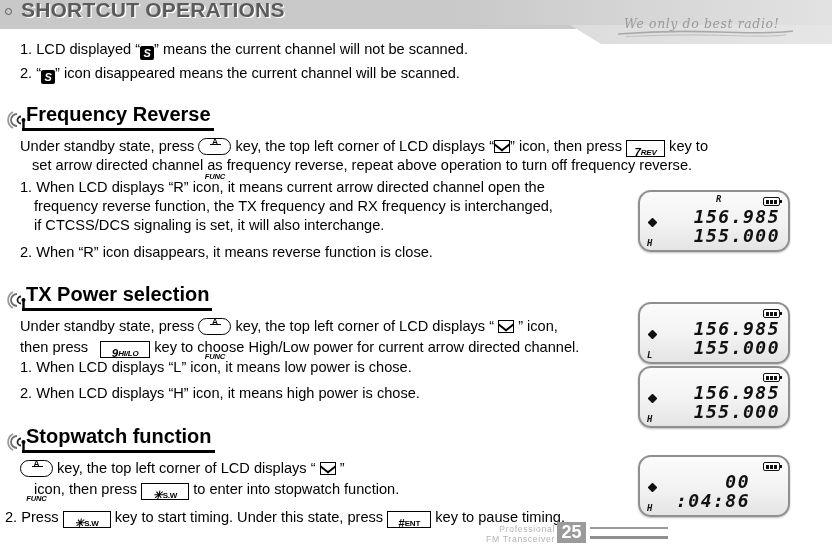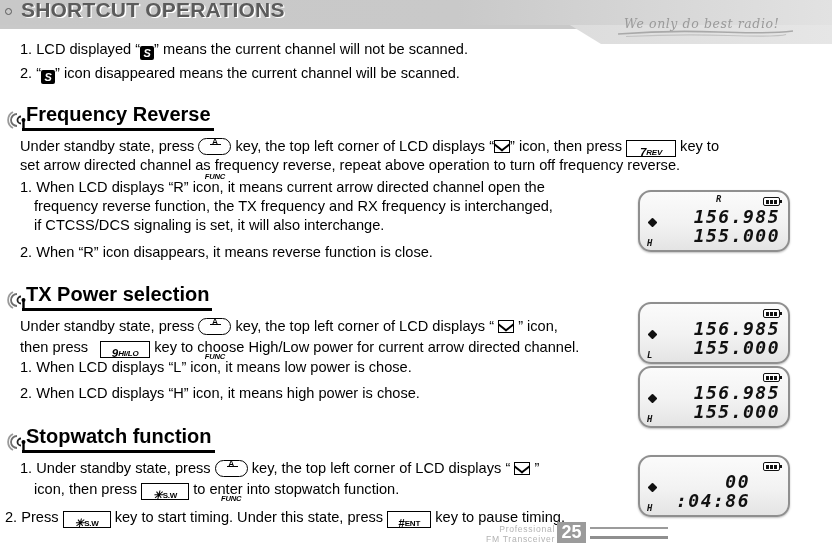--- a/index.html
+++ b/index.html
@@ -369,27 +369,27 @@
 </div>
 
 <div class="txt" style="left:20px; top:137px;">
   <span>Under standby state, press</span>
   <span class="keyimg key-func">
     <span class="kf-a">A</span>
     <span class="kf-u"></span>
     <span class="kf-f">FUNC</span>
   </span>
   <span>key, the top left corner of LCD displays “</span><span class="env-icon"></span><span>” icon, then press</span>
-  <span class="keyimg key-rect" style="width:50px; padding:0 2px;text-decoration:underline;">
+  <span class="keyimg key-rect" style="width:39px; padding:0 2px;text-decoration:underline;">
     <span class="big">7</span><span class="sml">REV</span>
   </span>
   <span>key to</span>
 </div>
 
-<div class="txt" style="left:20px; top:156px;">set arrow directed channel as frequency reverse, repeat above operation to turn off frequency reverse.</div>
+<div class="txt" style="left:32px; top:156px;">set arrow directed channel as frequency reverse, repeat above operation to turn off frequency reverse.</div>
 
 <div class="txt" style="left:20px; top:178px;">1. When LCD displays “R” icon, it means current arrow directed channel open the</div>
 <div class="txt" style="left:34px; top:197px;">frequency reverse function, the TX frequency and RX frequency is interchanged,</div>
 <div class="txt" style="left:34px; top:216px;">if CTCSS/DCS signaling is set, it will also interchange.</div>
 <div class="txt" style="left:20px; top:243px;">2. When “R” icon disappears, it means reverse function is close.</div>
 
 <div class="lcd" style="left:638px; top:190px;">
   <div class="lcd-r">R</div>
   <div class="lcd-batt">
       <i></i>
@@ -471,21 +471,20 @@
       <path d="M17 10.5 A 3.2 3.2 0 0 0 17 17.5" stroke="#222" stroke-width="1.8" fill="none"></path>
       <circle cx="19.5" cy="14" r="2" fill="#000"></circle>
       <path d="M19.5 14 L 19.5 22" stroke="#000" stroke-width="2.4" fill="none"></path>
     </svg>
   </div>
   <div class="sec-title">Stopwatch function</div>
   <div class="sec-rule" style="width:193px;"></div>
 </div>
 
 <div class="txt" style="left:20px; top:459px;">
-  <span>1. Under standby state, press</span>
   <span class="keyimg key-func">
     <span class="kf-a">A</span>
     <span class="kf-u"></span>
     <span class="kf-f">FUNC</span>
   </span>
   <span>key, the top left corner of LCD displays “</span>
   <span class="env-icon"></span>
   <span>”</span>
 </div>
 

